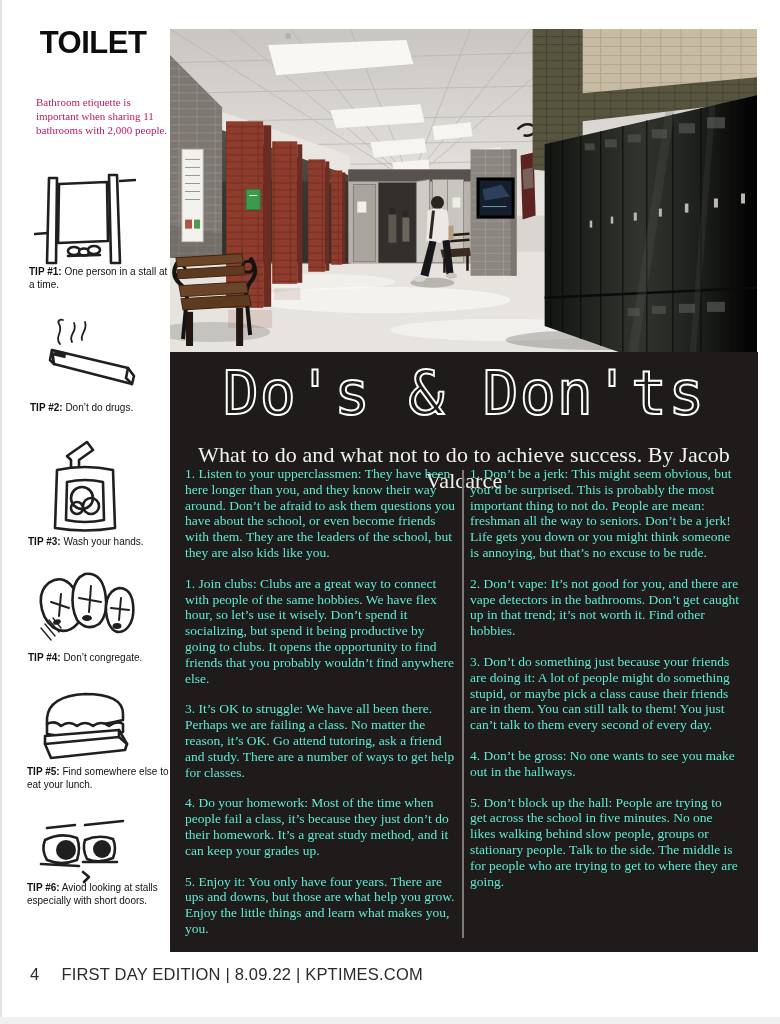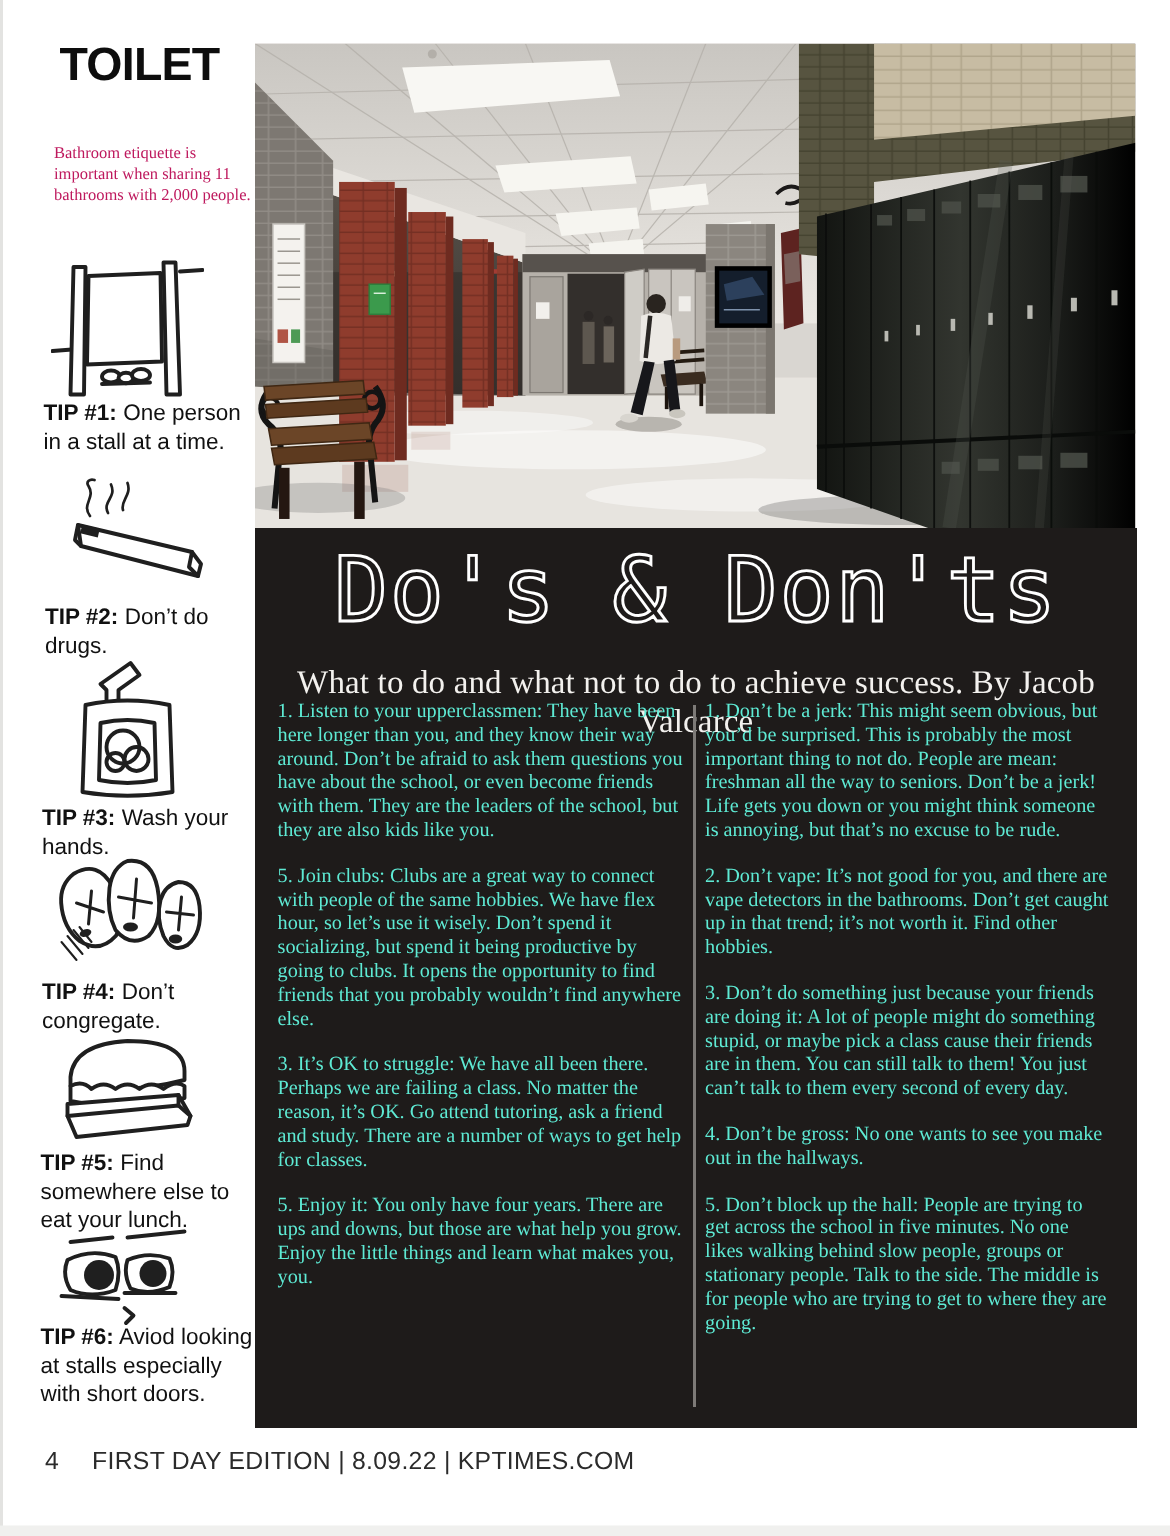--- a/index.html
+++ b/index.html
@@ -16,21 +16,21 @@
     position:absolute;top:28px;left:0;width:186px;text-align:center;
     font-weight:bold;font-size:31px;line-height:0.95;letter-spacing:-0.5px;color:#0d0d0d;
   }
   .sb-intro{
     position:absolute;top:95px;left:36px;width:132px;
     font-family:"Liberation Serif",serif;font-size:11px;line-height:1.28;color:#be185d;
   }
   .sb-icon{position:absolute;left:0;width:170px;display:flex;justify-content:center;}
   .tip{
     position:absolute;left:29px;width:142px;
-    font-size:15px;line-height:1.28;color:#111;
+    font-size:10px;line-height:1.28;color:#111;
   }
   .tip b{font-weight:bold;}
 
   
   .photo{
     position:absolute;left:170px;top:29px;width:587px;height:323px;overflow:hidden;background:#d9d6d1;
   }
   .photo svg{display:block;width:100%;height:100%;}
 
   
@@ -404,22 +404,23 @@
 
 <div class="panel">
   <svg class="panel-title-svg" width="588" height="82" viewBox="0 0 588 82">
     <text x="294" y="62" text-anchor="middle" font-family="DejaVu Sans Mono, monospace" font-size="60" letter-spacing="1" fill="none" stroke="#ffffff" stroke-width="1.9">Do's &amp; Don'ts</text>
   </svg>
   <div class="subtitle">What to do and what not to do to achieve success. By Jacob Valcarce</div>
 
   <div class="cols">
     <div class="col">
       <p>1. Listen to your upperclassmen: They have been here longer than you, and they know their way around. Don’t be afraid to ask them questions you have about the school, or even become friends with them. They are the leaders of the school, but they are also kids like you.</p>
-      <p>5. Join clubs: Clubs are a great way to connect with people of the same hobbies. We have flex hour, so let’s use it wisely. Don’t spend it socializing, but spend it being productive by going to clubs. It opens the opportunity to find friends that you probably wouldn’t find anywhere else.</p>
+      <p>1. Join clubs: Clubs are a great way to connect with people of the same hobbies. We have flex hour, so let’s use it wisely. Don’t spend it socializing, but spend it being productive by going to clubs. It opens the opportunity to find friends that you probably wouldn’t find anywhere else.</p>
       <p>3. It’s OK to struggle: We have all been there. Perhaps we are failing a class. No matter the reason, it’s OK. Go attend tutoring, ask a friend and study. There are a number of ways to get help for classes.</p>
+      <p>4. Do your homework: Most of the time when people fail a class, it’s because they just don’t do their homework. It’s a great study method, and it can keep your grades up.</p>
       <p>5. Enjoy it: You only have four years. There are ups and downs, but those are what help you grow. Enjoy the little things and learn what makes you, you.</p>
     </div>
     <div class="divider"></div>
     <div class="col">
       <p>1. Don’t be a jerk: This might seem obvious, but you’d be surprised. This is probably the most important thing to not do. People are mean: freshman all the way to seniors. Don’t be a jerk! Life gets you down or you might think someone is annoying, but that’s no excuse to be rude.</p>
       <p>2. Don’t vape: It’s not good for you, and there are vape detectors in the bathrooms. Don’t get caught up in that trend; it’s not worth it. Find other hobbies.</p>
       <p>3. Don’t do something just because your friends are doing it: A lot of people might do something stupid, or maybe pick a class cause their friends are in them. You can still talk to them! You just can’t talk to them every second of every day.</p>
       <p>4. Don’t be gross: No one wants to see you make out in the hallways.</p>
       <p>5. Don’t block up the hall: People are trying to get across the school in five minutes. No one likes walking behind slow people, groups or stationary people. Talk to the side. The middle is for people who are trying to get to where they are going.</p>
     </div>

